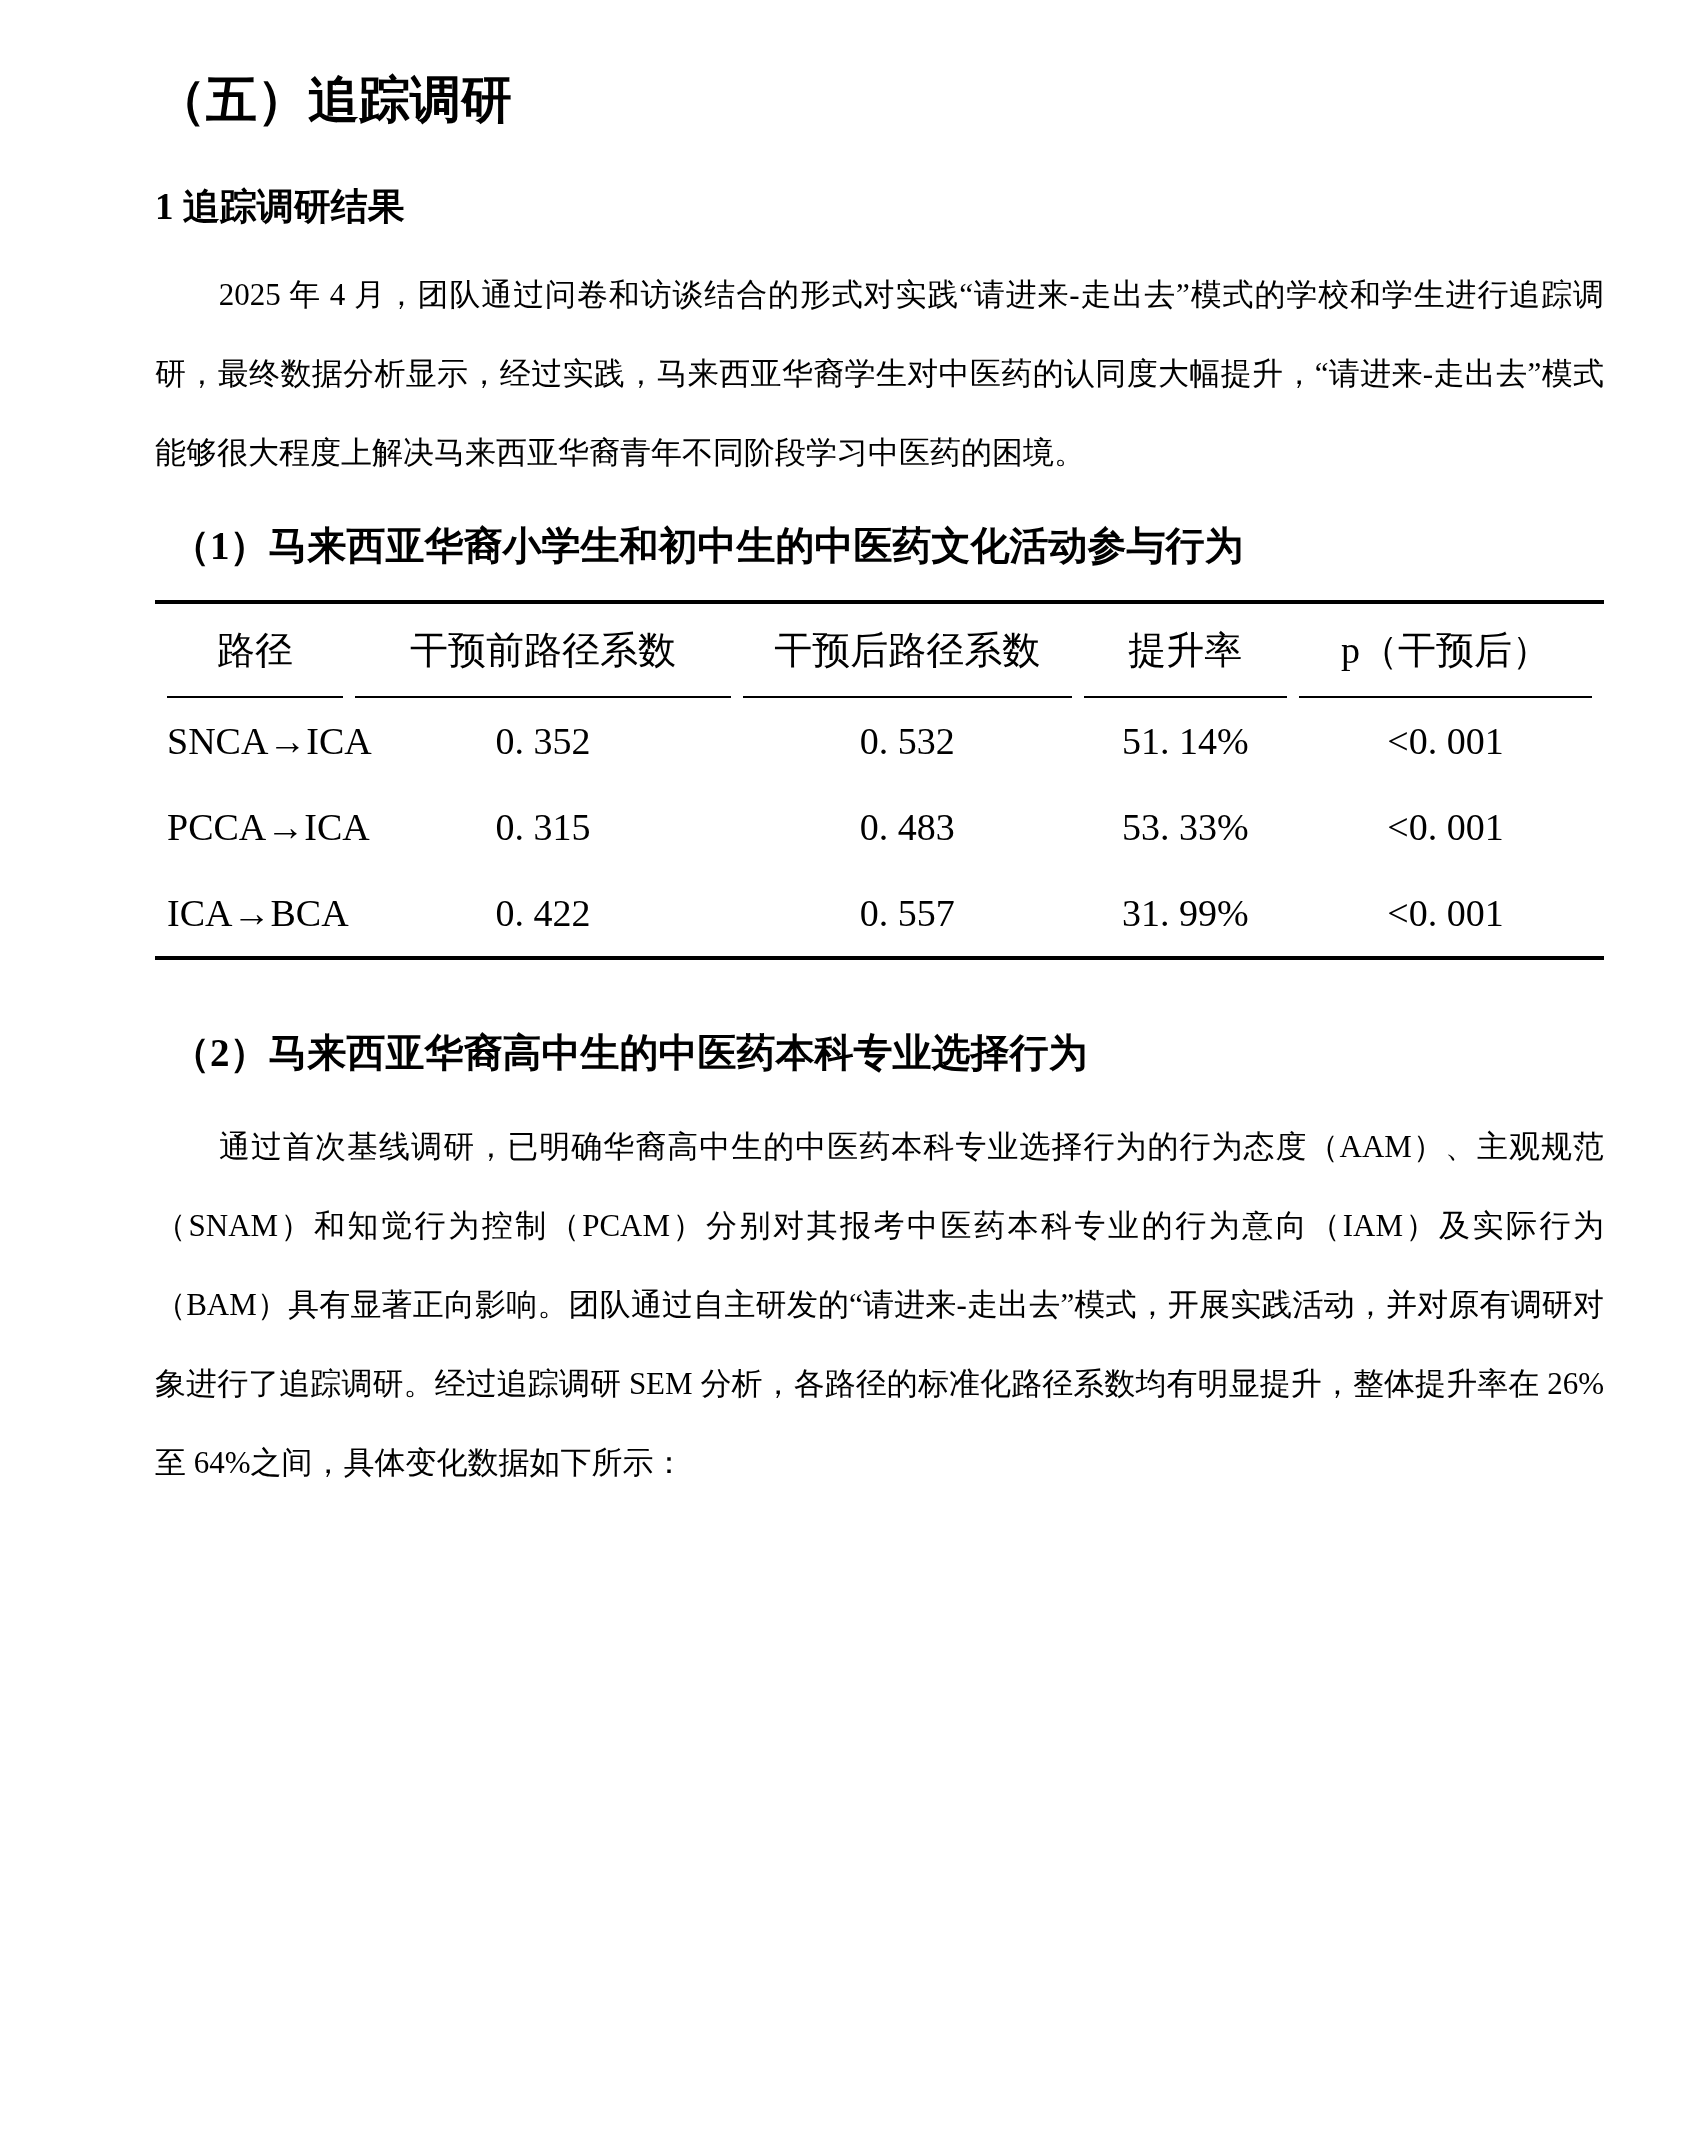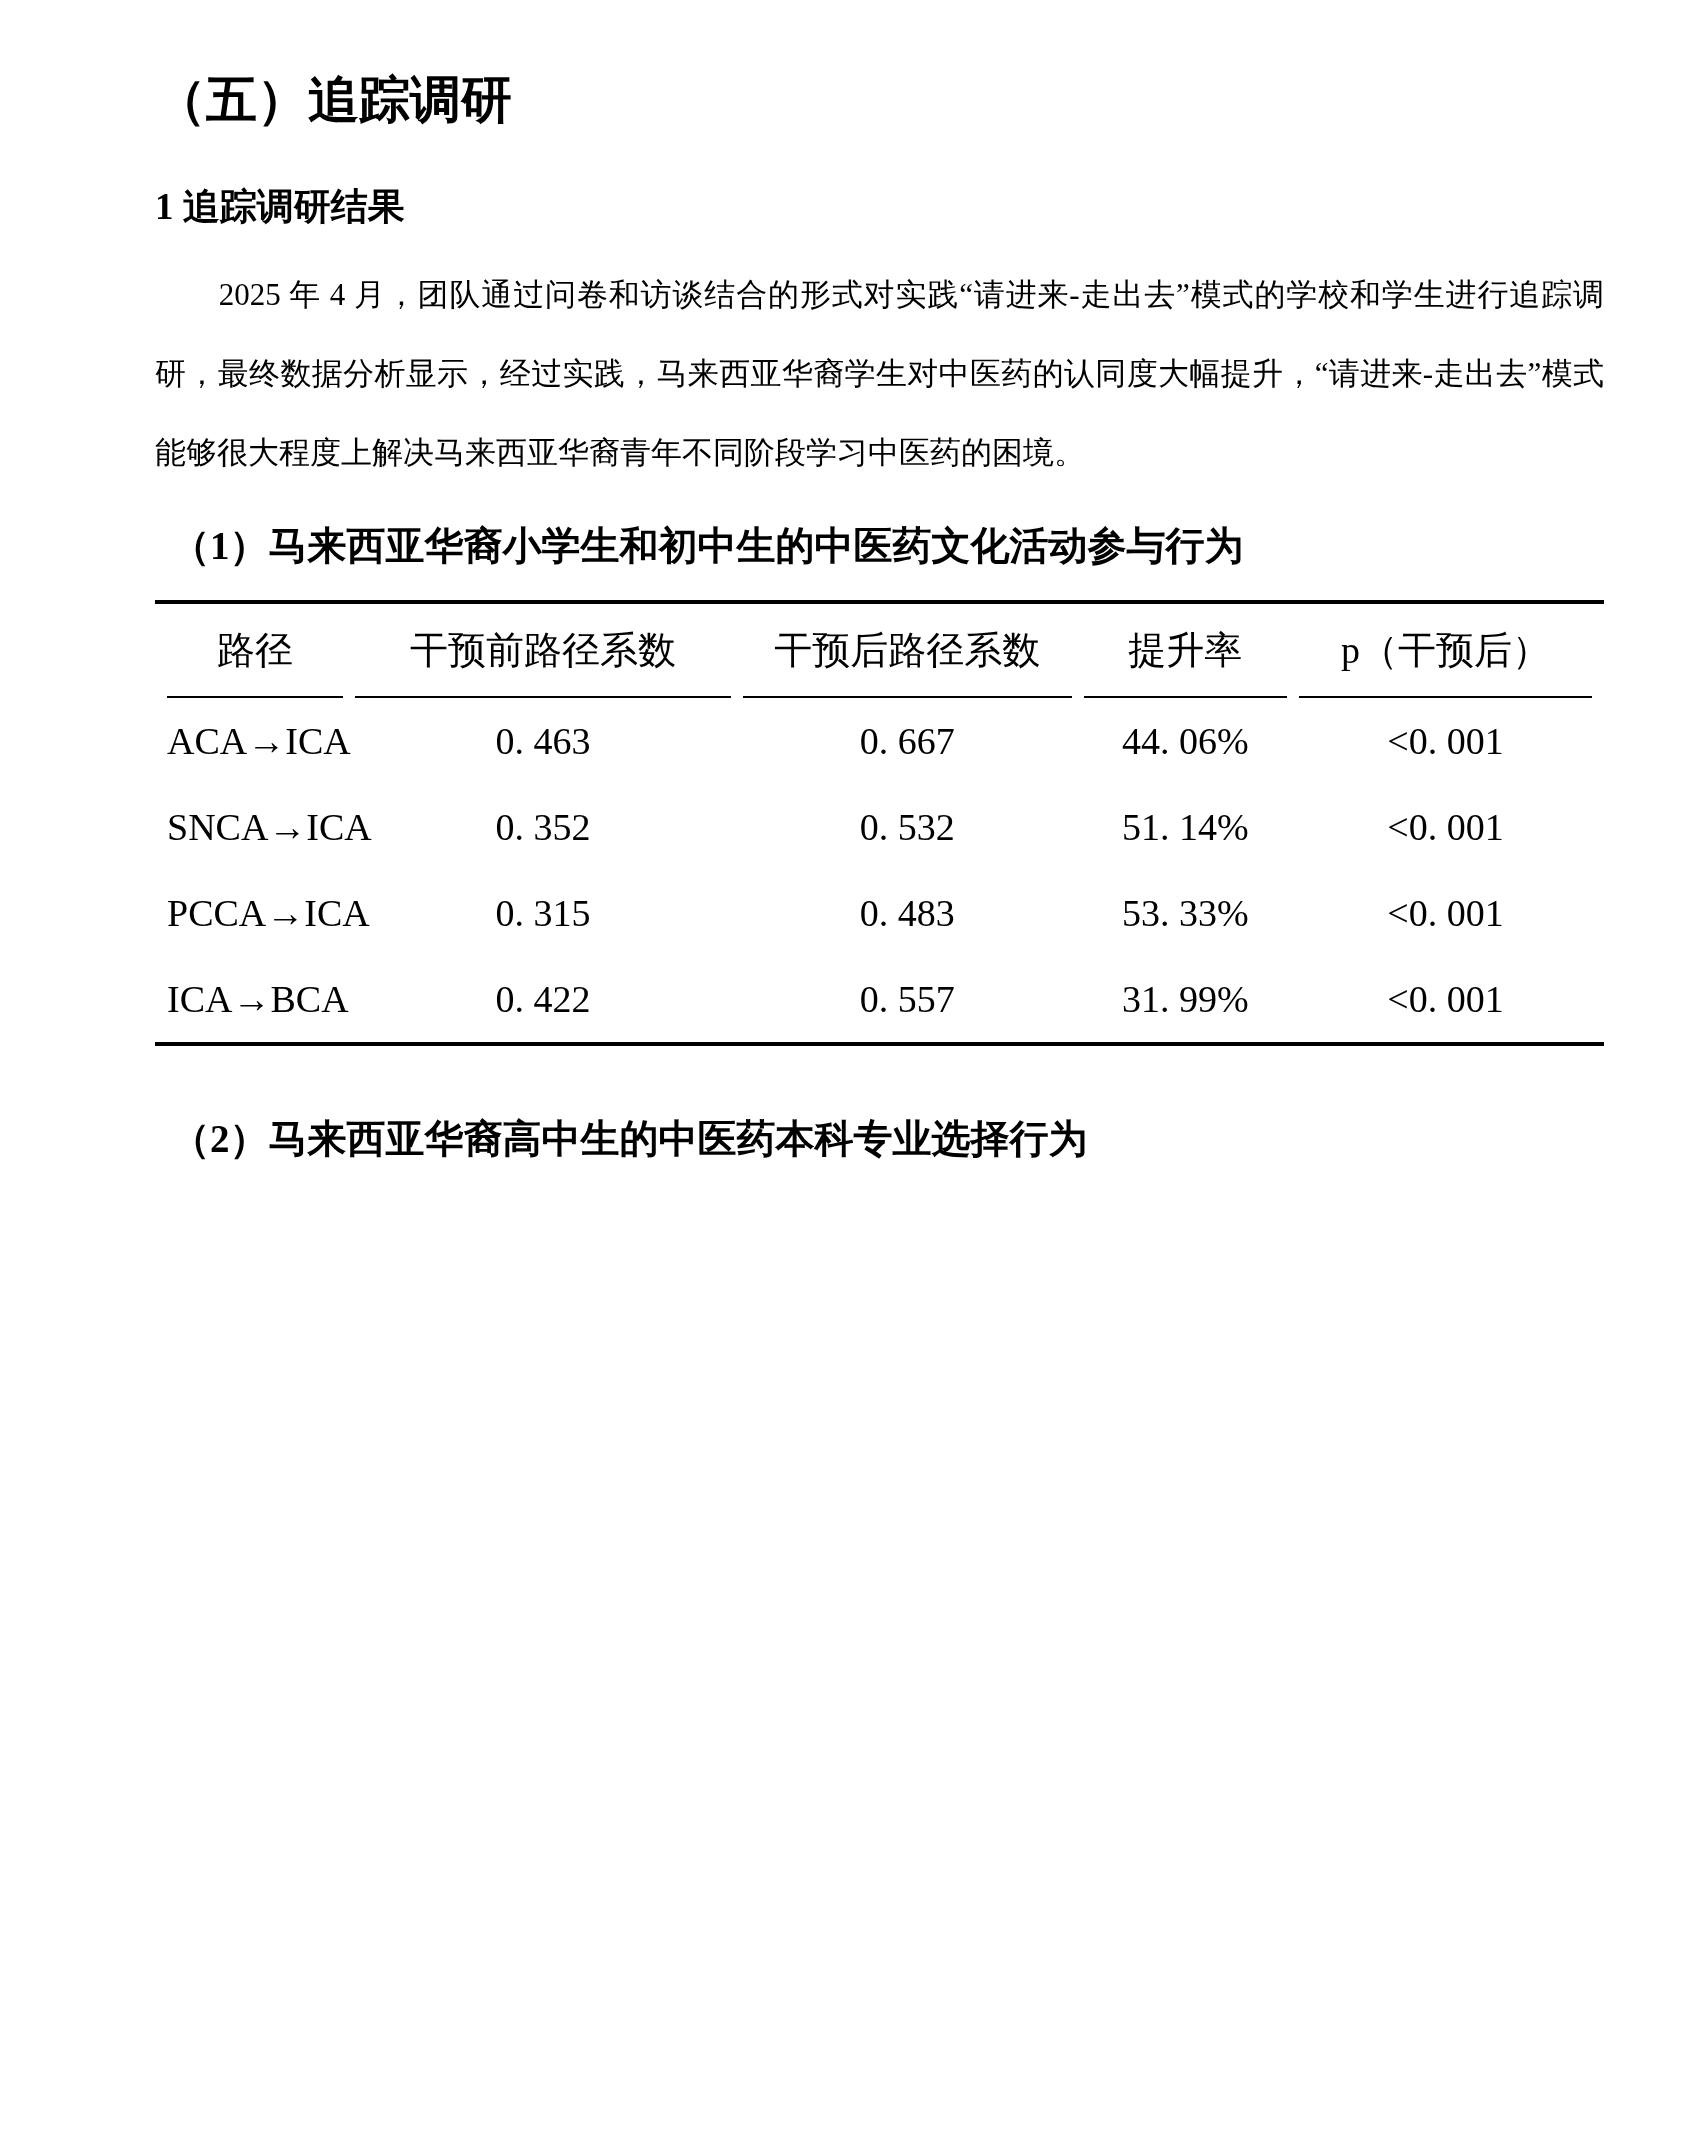--- a/index.html
+++ b/index.html
@@ -110,27 +110,20 @@
         <tr>
           <th>路径</th>
           <th>干预前路径系数</th>
           <th>干预后路径系数</th>
           <th>提升率</th>
           <th>p（干预后）</th>
         </tr>
       </thead>
       <tbody>
         <tr>
-          <td>ACA→ICA</td>
-          <td>0. 463</td>
-          <td>0. 667</td>
-          <td>44. 06%</td>
-          <td>&lt;0. 001</td>
-        </tr>
-        <tr>
           <td>SNCA→ICA</td>
           <td>0. 352</td>
           <td>0. 532</td>
           <td>51. 14%</td>
           <td>&lt;0. 001</td>
         </tr>
         <tr>
           <td>PCCA→ICA</td>
           <td>0. 315</td>
           <td>0. 483</td>
@@ -143,15 +136,16 @@
           <td>0. 557</td>
           <td>31. 99%</td>
           <td>&lt;0. 001</td>
         </tr>
       </tbody>
     </table>
   </div>
 
   <h3 class="sub-heading sub-heading-2">（2）马来西亚华裔高中生的中医药本科专业选择行为</h3>
 
+  <p class="body-para para-follow">　　通过首次基线调研，已明确华裔高中生的中医药本科专业选择行为的行为态度（AAM）、主观规范（SNAM）和知觉行为控制（PCAM）分别对其报考中医药本科专业的行为意向（IAM）及实际行为（BAM）具有显著正向影响。团队通过自主研发的“请进来-走出去”模式，开展实践活动，并对原有调研对象进行了追踪调研。经过追踪调研 SEM 分析，各路径的标准化路径系数均有明显提升，整体提升率在 26%至 64%之间，具体变化数据如下所示：</p>
 
 </div>
 
 
 </body></html>

